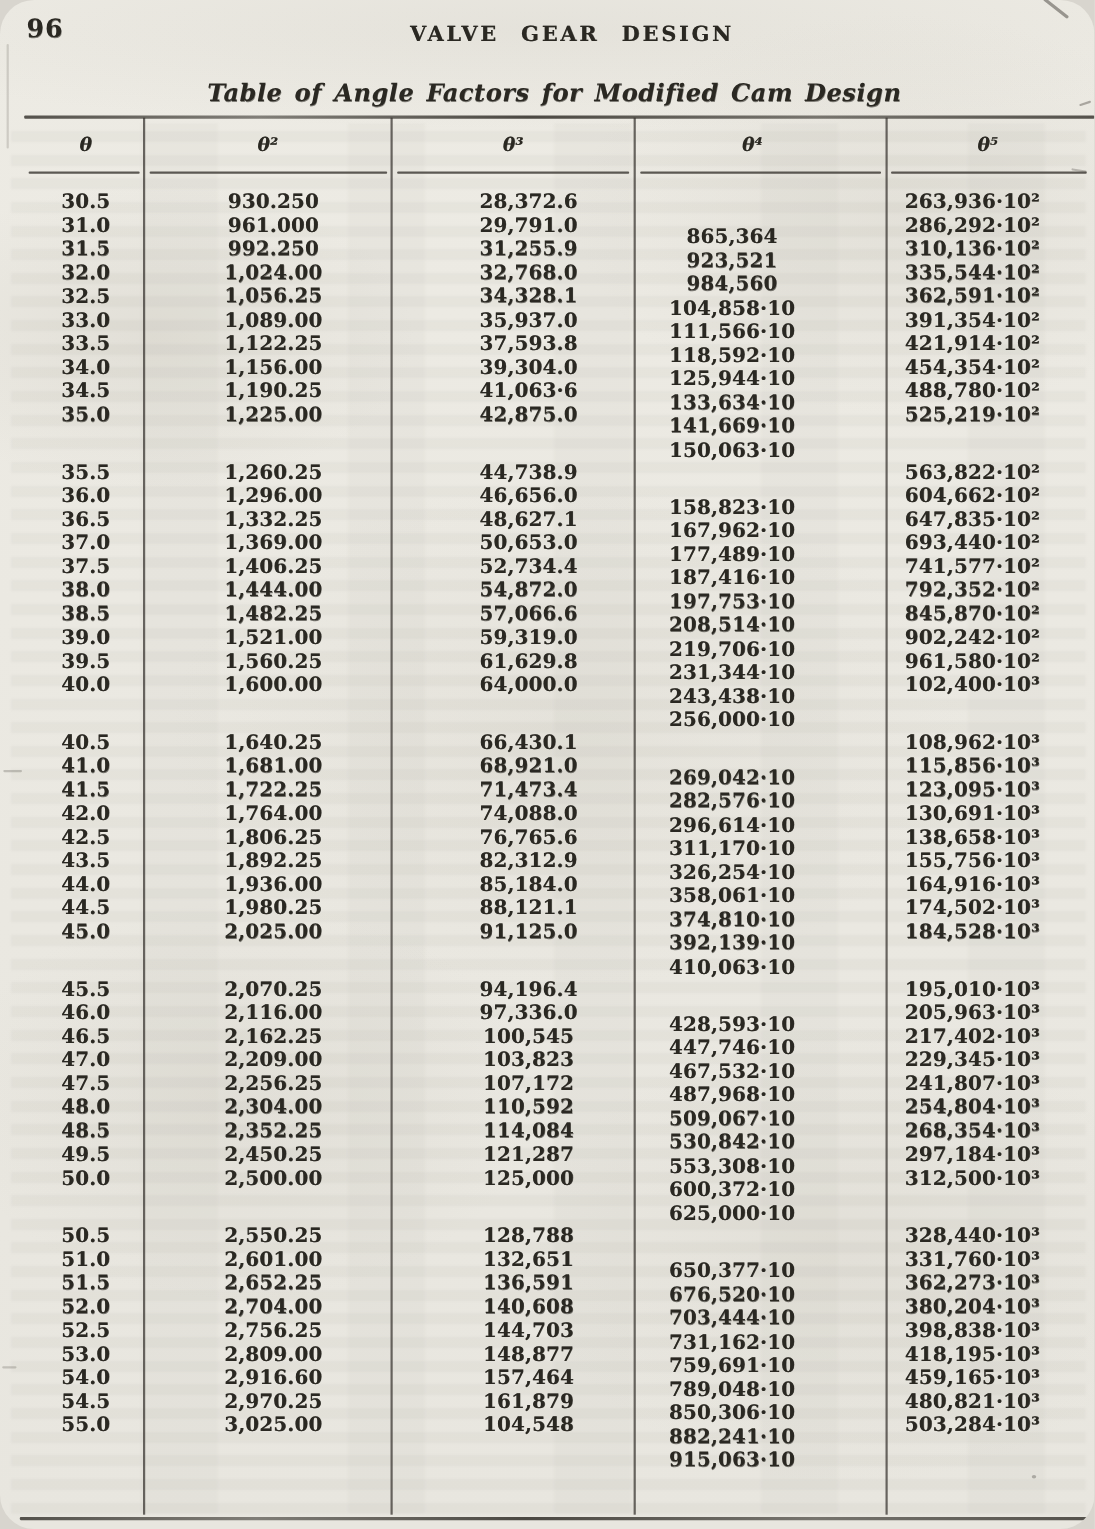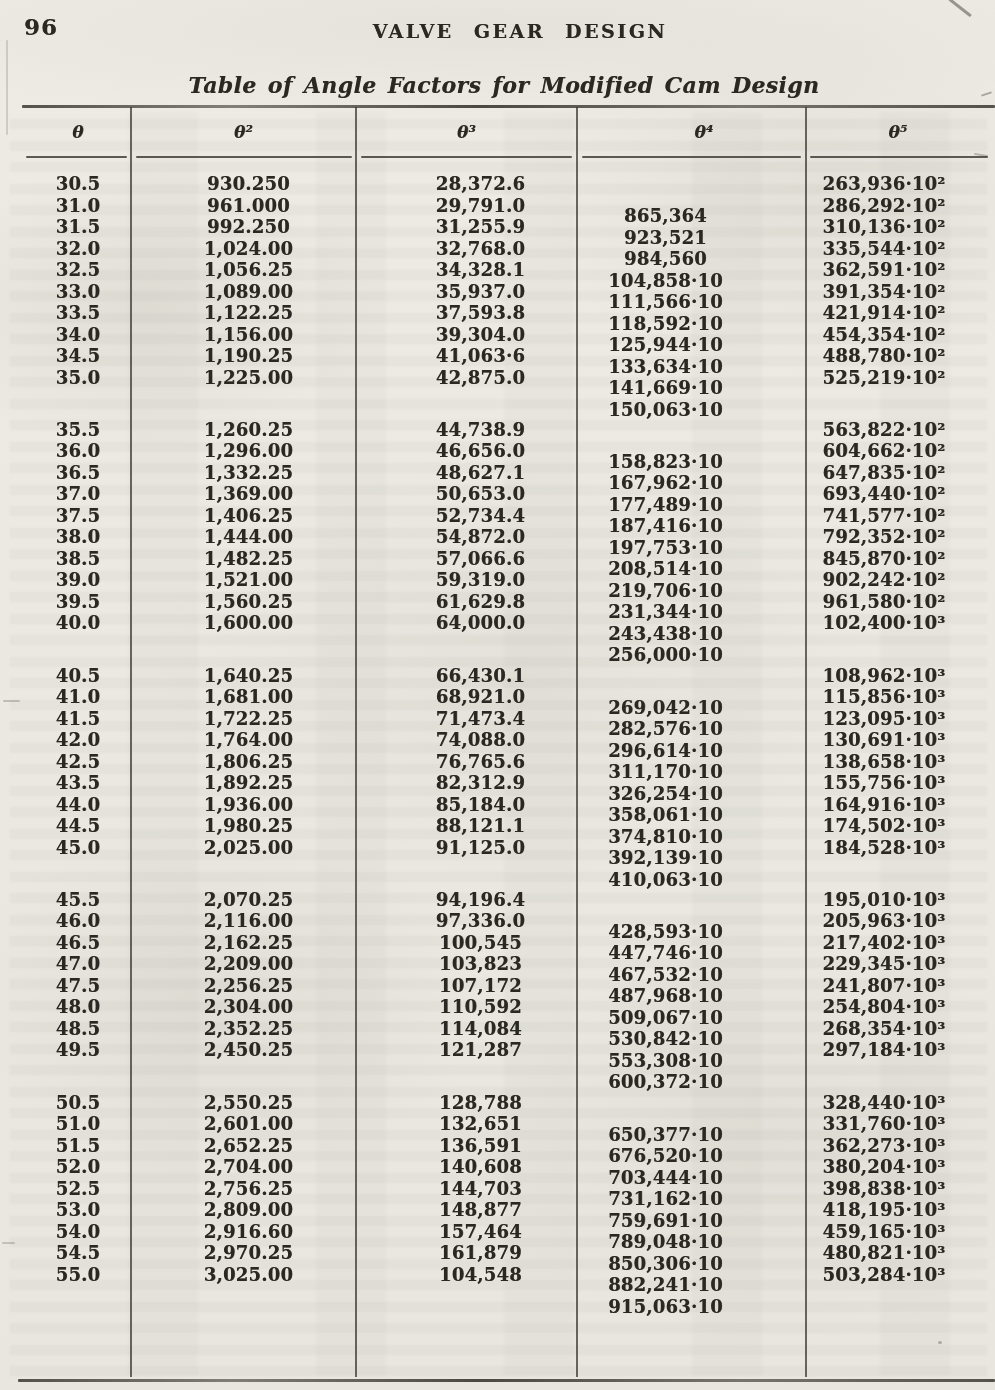--- a/index.html
+++ b/index.html
@@ -8,20 +8,21 @@
     font-family:"DejaVu Serif","Liberation Serif",serif;color:#2a2822;
     background-color:#ebe9e2;
     background-image:
       radial-gradient(ellipse 340px 200px at 14% 22%, rgba(198,194,184,.28), transparent 70%),
       radial-gradient(ellipse 420px 260px at 82% 14%, rgba(200,196,186,.26), transparent 70%),
       radial-gradient(ellipse 520px 330px at 52% 48%, rgba(204,200,190,.20), transparent 70%),
       radial-gradient(ellipse 380px 260px at 22% 72%, rgba(198,194,184,.24), transparent 70%),
       radial-gradient(ellipse 420px 300px at 78% 82%, rgba(200,196,186,.22), transparent 70%),
       radial-gradient(ellipse 900px 120px at 50% 2%, rgba(190,186,176,.18), transparent 75%),
       linear-gradient(#edebe4,#e8e6df);
+    border-radius: 31px;
   }
   
   .ghost{
     position:absolute;left:10px;right:8px;top:112px;bottom:14px;
     background-image:
       repeating-linear-gradient(0deg, rgba(122,117,106,.05) 0 10px, transparent 10px 21.5px),
       repeating-linear-gradient(90deg, transparent 0 118px, rgba(122,117,106,.035) 118px 188px);
     filter:blur(1.2px);pointer-events:none;
   }
   .pgnum{position:absolute;left:24px;top:13px;font-size:23px;font-weight:700;letter-spacing:1px;
@@ -37,21 +38,21 @@
   .rule-top{left:22px;top:105px;width:973px;height:3px;}
   .rule-bottom{left:18px;top:1379px;width:977px;height:3px;}
   .useg{position:absolute;top:156px;height:2px;background:rgba(56,53,47,.8);border-radius:1px;}
   .u0{left:26px;width:101px;} .u1{left:136px;width:216px;} .u2{left:361px;width:211px;}
   .u3{left:582px;width:219px;} .u4{left:810px;width:178px;}
   .vline{position:absolute;top:107px;height:1270px;width:2px;background:rgba(52,49,44,.72);}
   .v1{left:130px;} .v2{left:355px;} .v3{left:576px;} .v4{left:805px;}
   .colh{position:absolute;top:121px;height:22px;line-height:22px;text-align:center;
     font-size:17px;font-weight:700;font-style:italic;text-shadow:.3px .3px .5px rgba(40,38,33,.55);}
   .h0{left:25px;width:106px;} .h1{left:131px;width:225px;} .h2{left:356px;width:221px;}
-  .h3{left:582px;width:224px;padding-left:10px;} .h4{left:806px;width:184px;}
+  .h3{left:562px;width:224px;padding-left:10px;} .h4{left:806px;width:184px;}
   .tbody{position:absolute;left:0;top:173px;width:995px;}
   .group{margin-bottom:30.8px;}
   .row{position:relative;height:21.5px;line-height:21.5px;}
   .cell{position:absolute;top:0;height:21.5px;text-align:center;white-space:nowrap;
     font-size:18px;font-weight:700;letter-spacing:.2px;
     text-shadow:.35px .35px .55px rgba(40,38,33,.6);}
   .c0{left:25px;width:106px;}
   .c1{left:131px;width:225px;transform:translateX(5px);}
   .c2{left:356px;width:221px;transform:translateX(14px);}
   .c3{left:577px;width:229px;transform:translateX(-26px);margin-top:32px;}
@@ -354,20 +355,27 @@
           <div class="cell c3">553,308·10</div>
           <div class="cell c4">268,354·10³</div>
         </div>
         <div class="row">
           <div class="cell c0">49.5</div>
           <div class="cell c1">2,450.25</div>
           <div class="cell c2">121,287</div>
           <div class="cell c3">600,372·10</div>
           <div class="cell c4">297,184·10³</div>
         </div>
+        <div class="row">
+          <div class="cell c0">50.0</div>
+          <div class="cell c1">2,500.00</div>
+          <div class="cell c2">125,000</div>
+          <div class="cell c3">625,000·10</div>
+          <div class="cell c4">312,500·10³</div>
+        </div>
       </div>
       <div class="group">
         <div class="row">
           <div class="cell c0">50.5</div>
           <div class="cell c1">2,550.25</div>
           <div class="cell c2">128,788</div>
           <div class="cell c3">650,377·10</div>
           <div class="cell c4">328,440·10³</div>
         </div>
         <div class="row">

